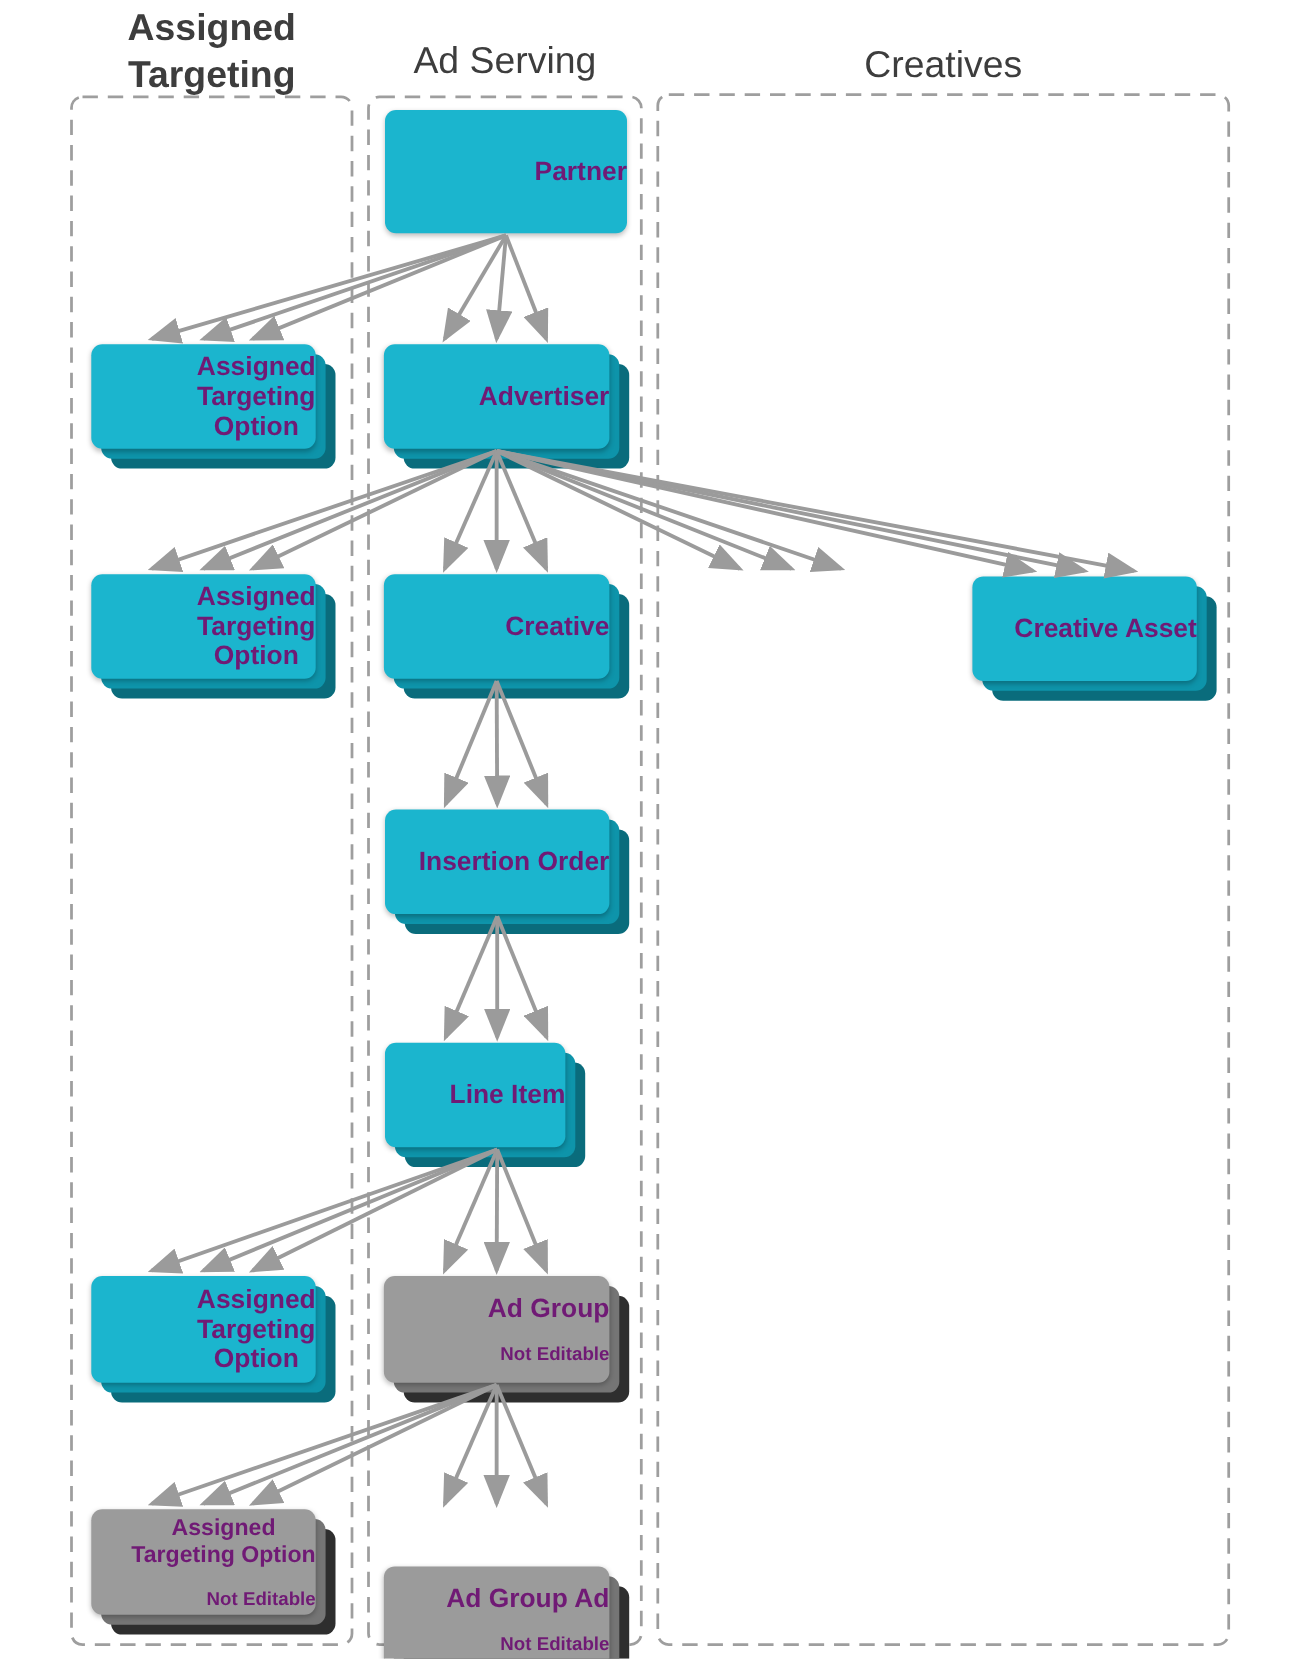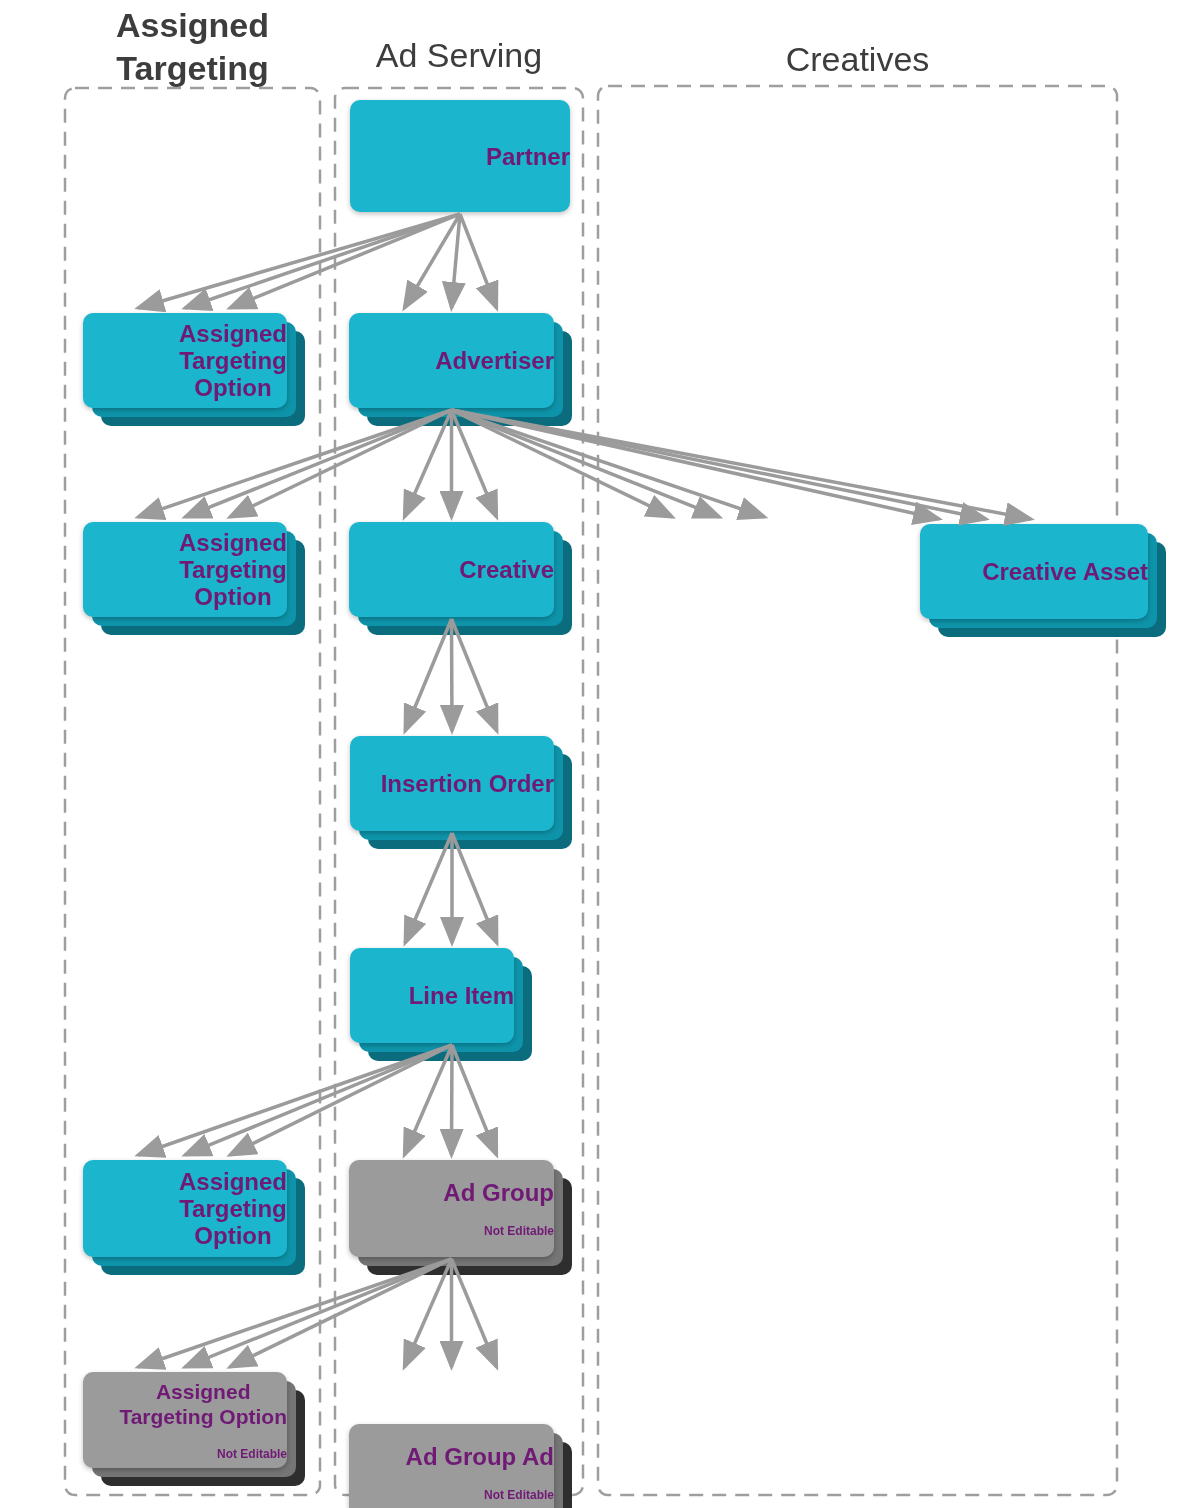--- a/index.html
+++ b/index.html
@@ -55,21 +55,21 @@
   .node.gray .layer.mid{background:var(--gray-mid,#757575);}
   .node.gray .face{background:var(--gray-face,#9b9b9b);}
 
   .node .label{
     font-size:24px;font-weight:bold;
     line-height:27px;text-align:center;
   }
   .node.small .label{font-size:21px;line-height:25px;}
   .node .sublabel{
     margin-top:18px;
-    font-size:12px;font-weight:bold;
+    font-size:17px;font-weight:bold;
     text-align:center;
   }
   .edge-line{
     stroke:var(--arrow,#9b9b9b);
     stroke-width:3.5;
     fill:none;
   }
 </style>
 </head>
 <body>
@@ -127,21 +127,21 @@
       </div>
       <div class="node cyan" style="left: 349px; top: 522px; width: 205px; height: 95px;">
         <div class="layer back"></div>
         <div class="layer mid"></div>
         <div class="face">
           <div class="label">
             <div>Creative</div>
           </div>
         </div>
       </div>
-      <div class="node cyan" style="left: 920px; top: 524px; width: 204px; height: 95px; padding-left: 24px;">
+      <div class="node cyan" style="left: 884px; top: 524px; width: 204px; height: 95px;">
         <div class="layer back"></div>
         <div class="layer mid"></div>
         <div class="face">
           <div class="label">
             <div>Creative Asset</div>
           </div>
         </div>
       </div>
       <div class="node cyan" style="left: 350px; top: 736px; width: 204px; height: 95px;">
         <div class="layer back"></div>

